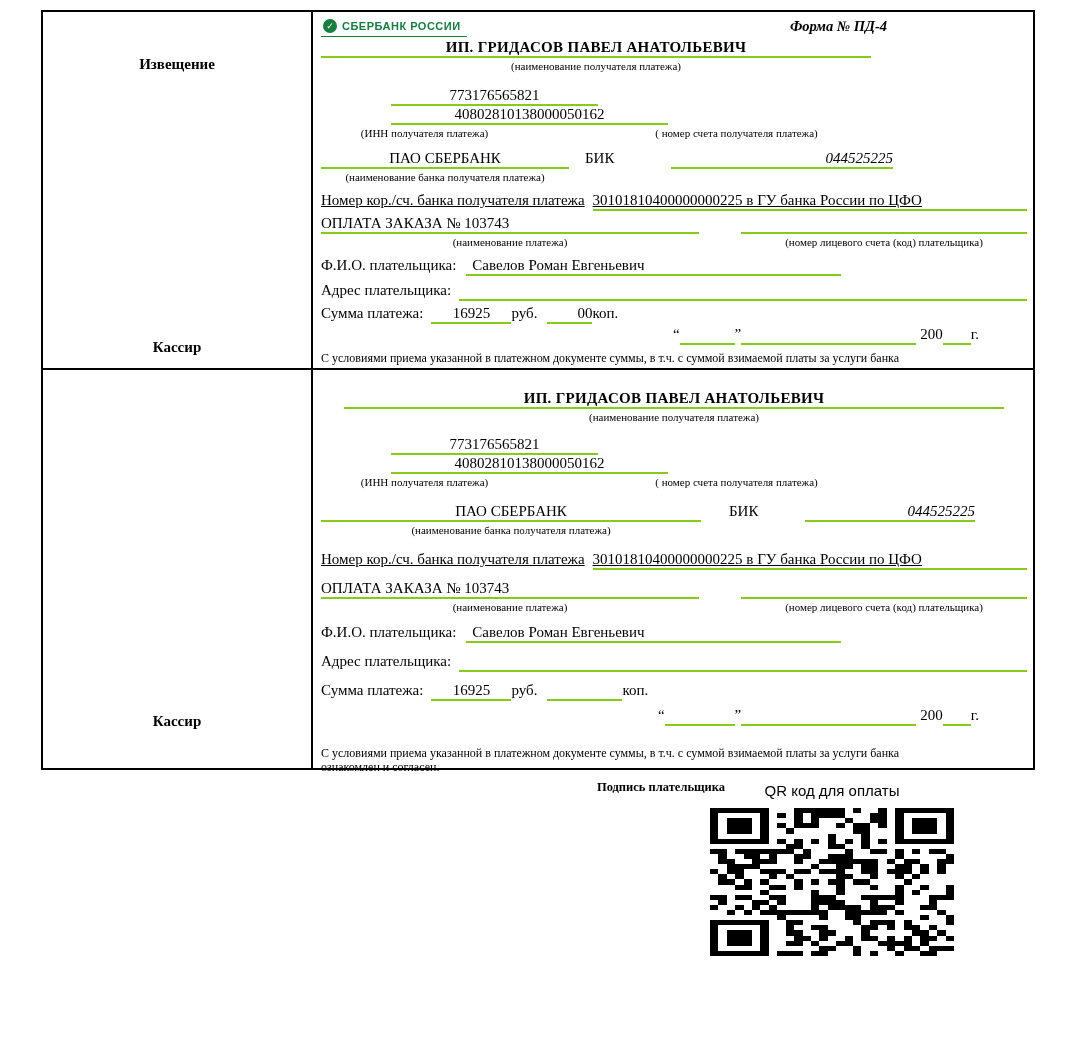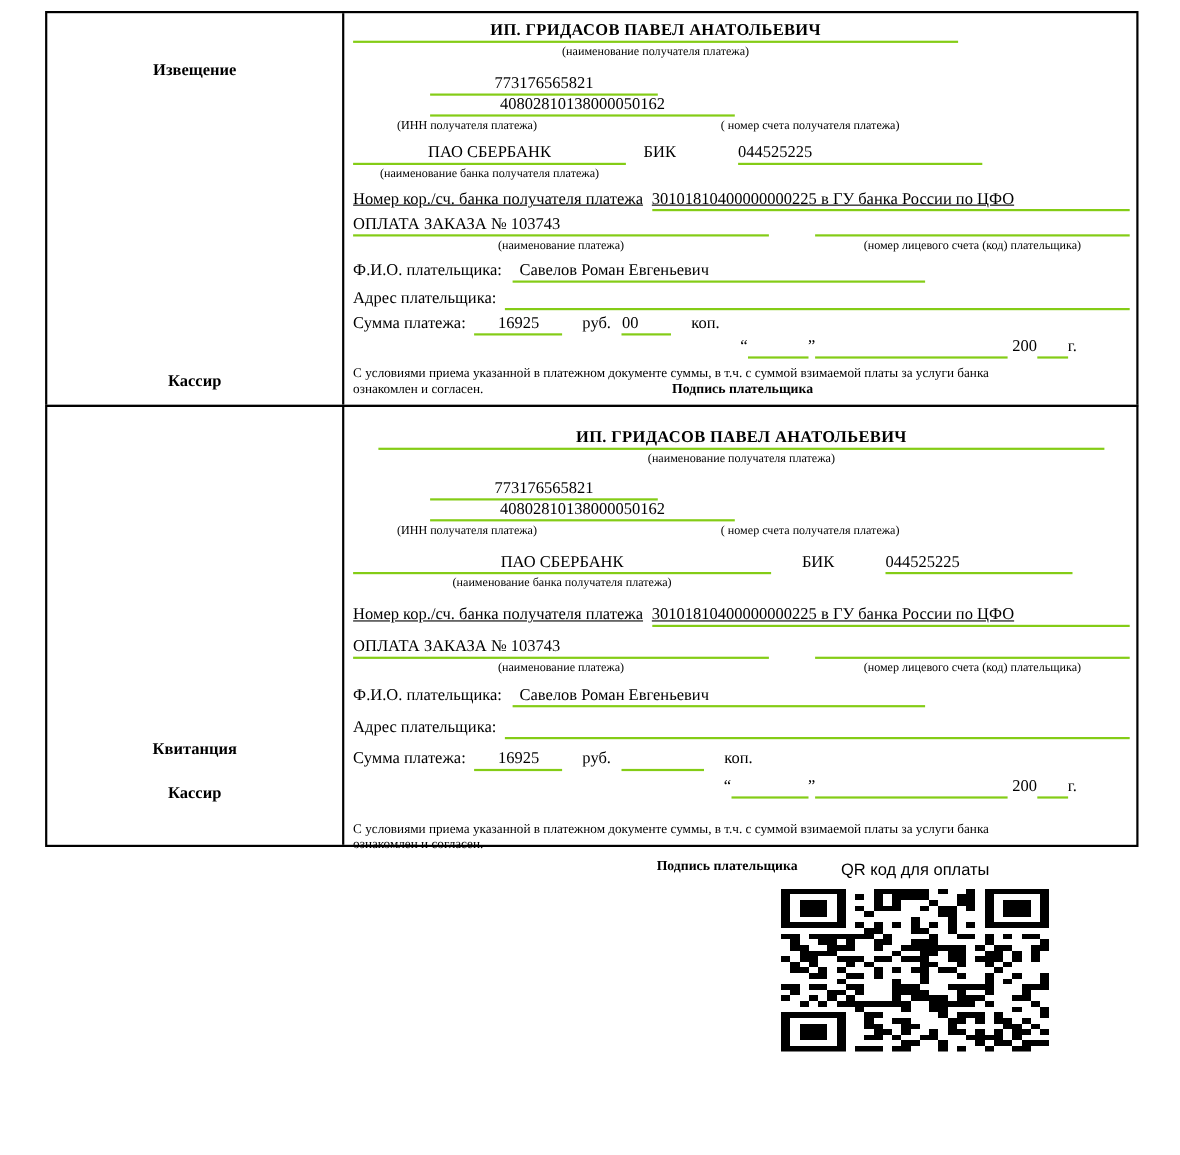--- a/index.html
+++ b/index.html
@@ -42,21 +42,21 @@
   .sec-notice .name-cap { width:550px; text-align:center; }
   .sec-receipt .name-cap { width:660px; margin-left:auto; margin-right:auto; text-align:center; }
 
   .c-inn { width:207px; text-align:center; }
   .c-acc { width:277px; margin-left:70px; text-align:center; }
   .row-inn { margin-top:14px;flex-direction:column; }  .sec-receipt .row-inn { margin-top:12px; }
 
   .row-bank { margin-top:10px; } .sec-receipt .row-bank { margin-top:14px; }
   .c-bank { width:248px; text-align:center; }
   .bik-lbl { margin-left:16px; width:52px; }
-  .c-bik { margin-left:34px; width:222px; text-align:left; }
+  .c-bik { margin-left:34px; width:222px; text-align:right;font-style:italic; }
   .sec-receipt .c-bank { width:380px; }
   .sec-receipt .bik-lbl { margin-left:28px; }
   .sec-receipt .c-bik { margin-left:24px; width:170px; }
 
   .row-corr { margin-top:8px;text-decoration:underline; } .sec-receipt .row-corr { margin-top:14px; }
   .corr-val { margin-left:8px; }
 
   .row-pay { margin-top:4px; } .sec-receipt .row-pay { margin-top:10px; }
   .c-pay { width:378px; }
   .pay-blank { margin-left:42px; }
@@ -64,23 +64,23 @@
   .cap-pay { width:378px; text-align:center; }
 
   .row-fio { margin-top:8px; } .sec-receipt .row-fio { margin-top:10px; }
   .c-fio { width:375px; margin-left:10px; padding-left:6px; }
 
   .row-addr { margin-top:6px; } .sec-receipt .row-addr { margin-top:10px; }
   .addr-blank { margin-left:8px; }
 
   .row-sum { margin-top:4px; } .sec-receipt .row-sum { margin-top:10px; }
   .c-rub { width:80px; margin-left:8px; text-align:center; }
-  .c-kop { width:45px; margin-left:10px; text-align:left; }
+  .c-kop { width:45px; margin-left:10px; text-align:right; }
   .sec-receipt .c-kop { width:75px; }
-  .ml8 { margin-left:18px; }
+  .ml8 { margin-left:0; }
 
   .row-date { margin-top:2px; justify-content:flex-end; padding-right:48px; }
   .sec-receipt .row-date { margin-top:6px; }
   .d1 { width:55px; } .sec-receipt .d1 { width:70px; }
   .d2 { width:175px; margin-right:4px; }
   .d3 { width:28px; }
 
   .row-agr { margin-top:6px; font-size:12px; line-height:14px; width:680px; }
   .sec-receipt .row-agr { margin-top:20px; }
   .agr2 { position:relative; }
@@ -98,20 +98,27 @@
 
 <div class="page">
 
   <div class="section sec-notice">
     <div class="left-col">
       <div class="left-label" style="top:44px">Извещение</div>
       <div class="left-label" style="bottom:12px">Кассир</div>
     </div>
     <div class="right-col">
 
+      <div class="hdr-row">
+        <div class="sber" style="border-bottom-color: rgb(21, 128, 61);">
+          <span class="sber-badge" style="background: rgb(21, 128, 61);"></span>
+          <span class="sber-name" style="color: rgb(21, 128, 61);">СБЕРБАНК РОССИИ</span>
+        </div>
+        <div class="form-no">Форма № ПД-4</div>
+      </div>
 
       <div class="name-block u">ИП. ГРИДАСОВ ПАВЕЛ АНАТОЛЬЕВИЧ</div>
       <div class="caption name-cap">(наименование получателя платежа)</div>
 
       <div class="row row-inn">
         <div class="u c-inn">773176565821</div>
         <div class="u c-acc">40802810138000050162</div>
       </div>
       <div class="row">
         <div class="caption c-inn">(ИНН получателя платежа)</div>
@@ -175,21 +182,20 @@
           <span>ознакомлен и согласен.</span>
           <span class="sig sig-inline">Подпись плательщика</span>
         </div>
       </div>
 
     </div>
   </div>
 
   <div class="section sec-receipt">
     <div class="left-col">
-      <div class="left-label" style="bottom:78px">Квитанция</div>
       <div class="left-label" style="bottom:38px">Кассир</div>
     </div>
     <div class="right-col">
 
       <div class="name-block u">ИП. ГРИДАСОВ ПАВЕЛ АНАТОЛЬЕВИЧ</div>
       <div class="caption name-cap">(наименование получателя платежа)</div>
 
       <div class="row row-inn">
         <div class="u c-inn">773176565821</div>
         <div class="u c-acc">40802810138000050162</div>

